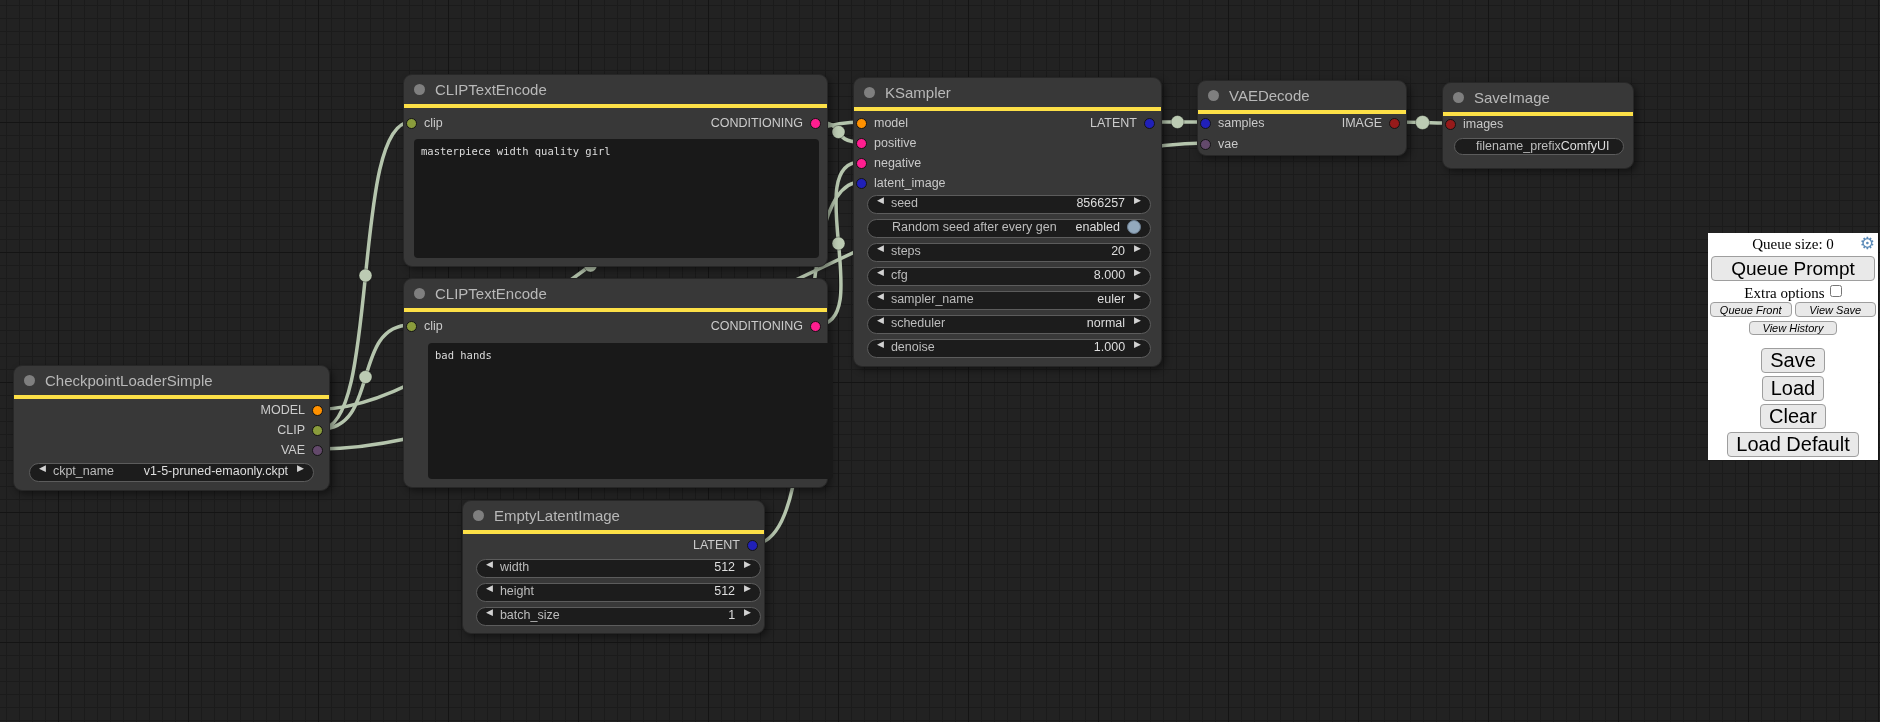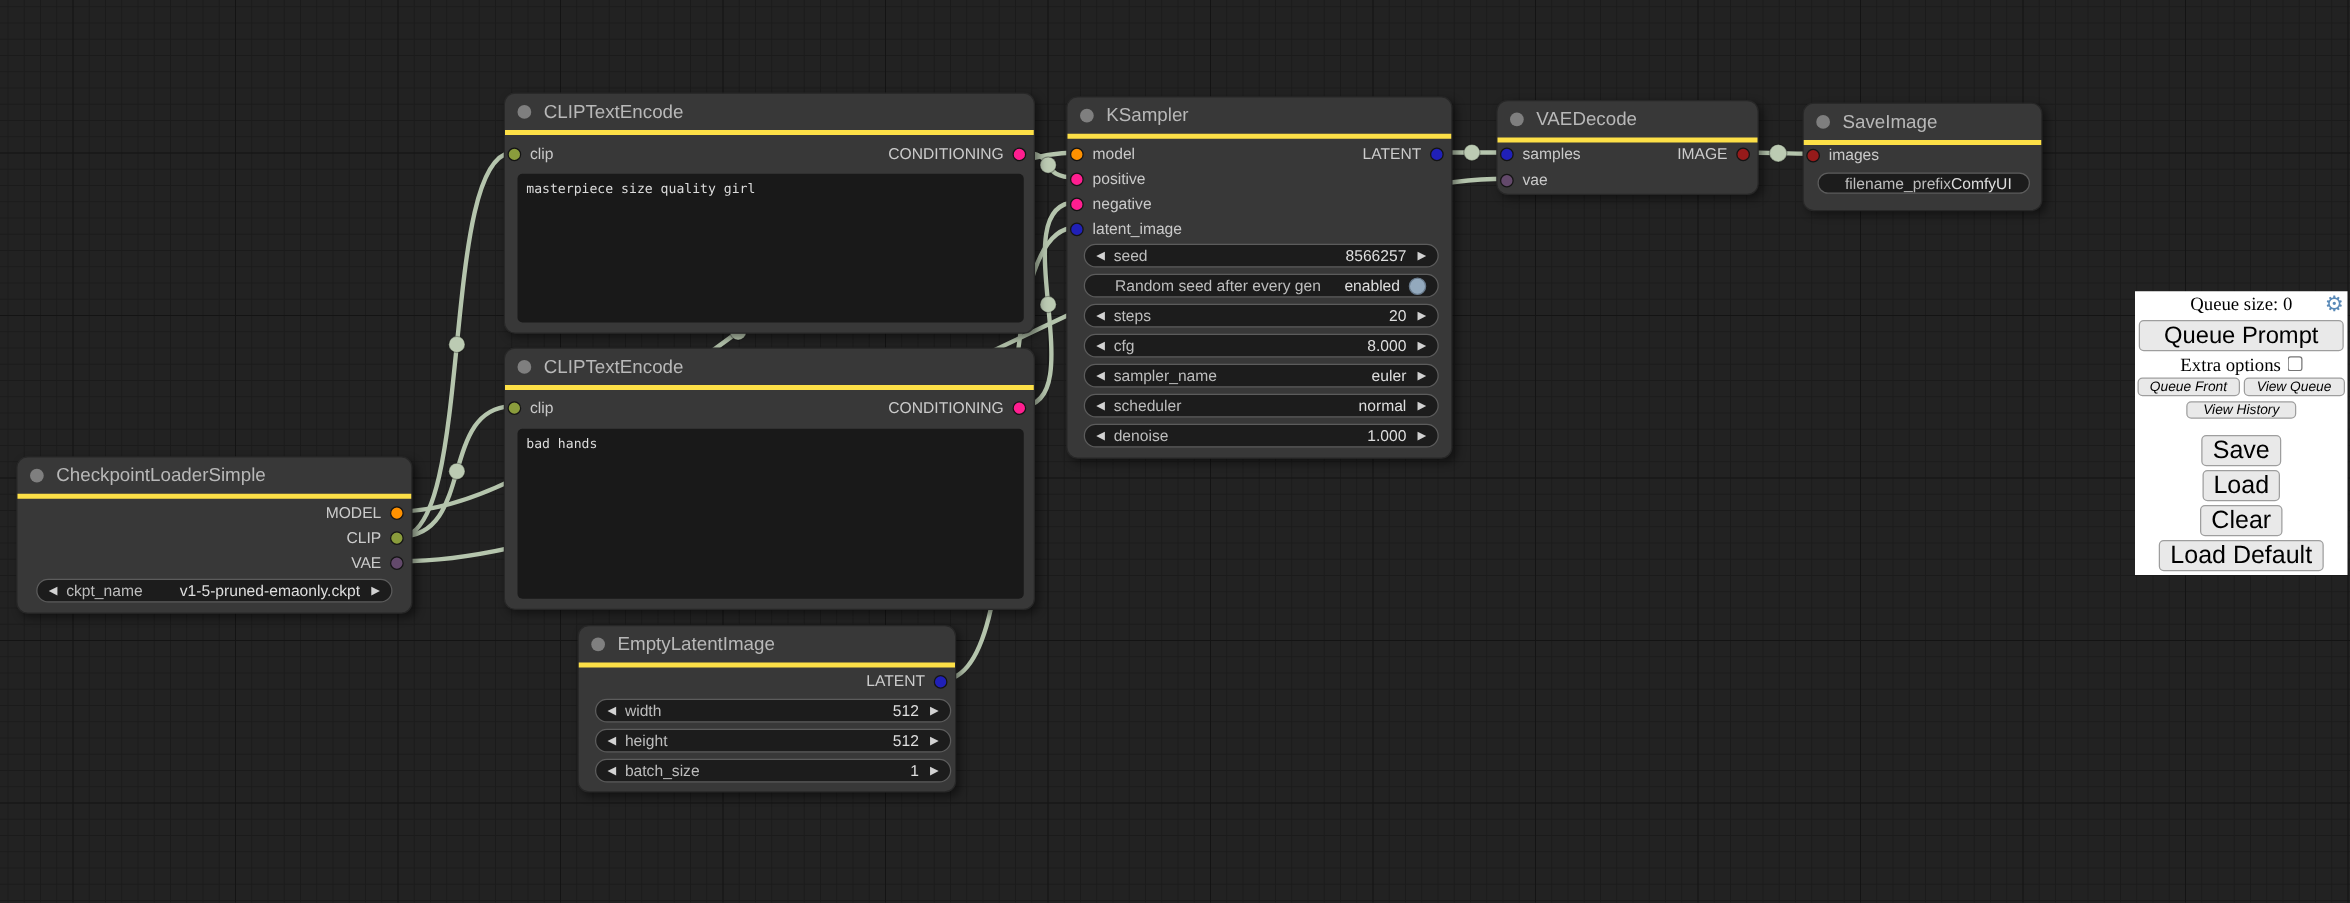--- a/index.html
+++ b/index.html
@@ -33,21 +33,21 @@
   .pdot{width:11px;height:11px;border-radius:50%;border:1px solid #141414;box-sizing:border-box;flex:none;}
   .c-model{background:#ff9100;}
   .c-clip{background:#8a9c3c;}
   .c-vae{background:#63496b;}
   .c-cond{background:#ff1e90;}
   .c-latent{background:#2020b8;}
   .c-image{background:#961a1a;}
 
   .widget{
     position:absolute;height:19px;background:#1c1c1c;border:1px solid #5c5c5c;
-    border-radius:11px;display:flex;align-items:center;box-sizing:border-box;
+    border-radius:11px;display:flex;align-items:flex-start;box-sizing:border-box;
     padding:0 9px;font-size:12.5px;color:#bdbdbd;white-space:nowrap;
   }
   .arrow{font-size:9px;color:#d2d2d2;flex:none;line-height:1;}
   .wlabel{margin-left:7px;}
   .wvalue{margin-left:auto;margin-right:9px;color:#dedede;}
   .widget.no-arrows{padding-left:17px;}
   .widget.no-arrows .wvalue{margin-right:2px;}
   .toggle{width:14px;height:14px;border-radius:50%;background:#93a9bd;border:1px solid #6a7c8e;box-sizing:border-box;margin-left:5px;flex:none;}
 
   .prompt-box{
@@ -131,37 +131,37 @@
     <span>CLIPTextEncode</span>
   </div>
   <div class="in-row" style="top:38px">
     <span class="pdot c-clip"></span>
       <span>clip</span>
   </div>
   <div class="out-row" style="top:38px">
     <span>CONDITIONING</span>
       <span class="pdot c-cond"></span>
   </div>
-  <div class="prompt-box" style="left:10px;top:64px;width:405px;height:119px">masterpiece size quality girl</div>
+  <div class="prompt-box" style="left:10px;top:64px;width:405px;height:119px">masterpiece width quality girl</div>
 </div>
 
 <div class="node" style="left:403px;top:278px;width:425px;height:210px">
   <div class="node-title">
     <span class="tdot"></span>
     <span>CLIPTextEncode</span>
   </div>
   <div class="in-row" style="top:37px">
     <span class="pdot c-clip"></span>
       <span>clip</span>
   </div>
   <div class="out-row" style="top:37px">
     <span>CONDITIONING</span>
       <span class="pdot c-cond"></span>
   </div>
-  <div class="prompt-box" style="left:10px;top:64px;width:405px;height:136px">bad hands</div>
+  <div class="prompt-box" style="left:24px;top:64px;width:405px;height:136px">bad hands</div>
 </div>
 
 <div class="node" style="left:462px;top:500px;width:303px;height:134px">
   <div class="node-title">
     <span class="tdot"></span>
     <span>EmptyLatentImage</span>
   </div>
   <div class="out-row" style="top:34px">
     <span>LATENT</span>
       <span class="pdot c-latent"></span>
@@ -293,20 +293,20 @@
     <span class="qsize">Queue size: 0</span>
     <span class="gear">⚙</span>
   </div>
   <button class="btn-big">Queue Prompt</button>
   <div class="extra-row">
     <span>Extra options</span>
     <input type="checkbox" style="">
   </div>
   <div class="row2">
     <button class="btn-sm">Queue Front</button>
-    <button class="btn-sm">View Queue</button>
+    <button class="btn-sm">View Save</button>
   </div>
   <button class="btn-sm vh">View History</button>
   <button class="btn-med">Save</button>
   <button class="btn-med">Load</button>
   <button class="btn-med">Clear</button>
   <button class="btn-med">Load Default</button>
 </div>
 
 </body></html>

